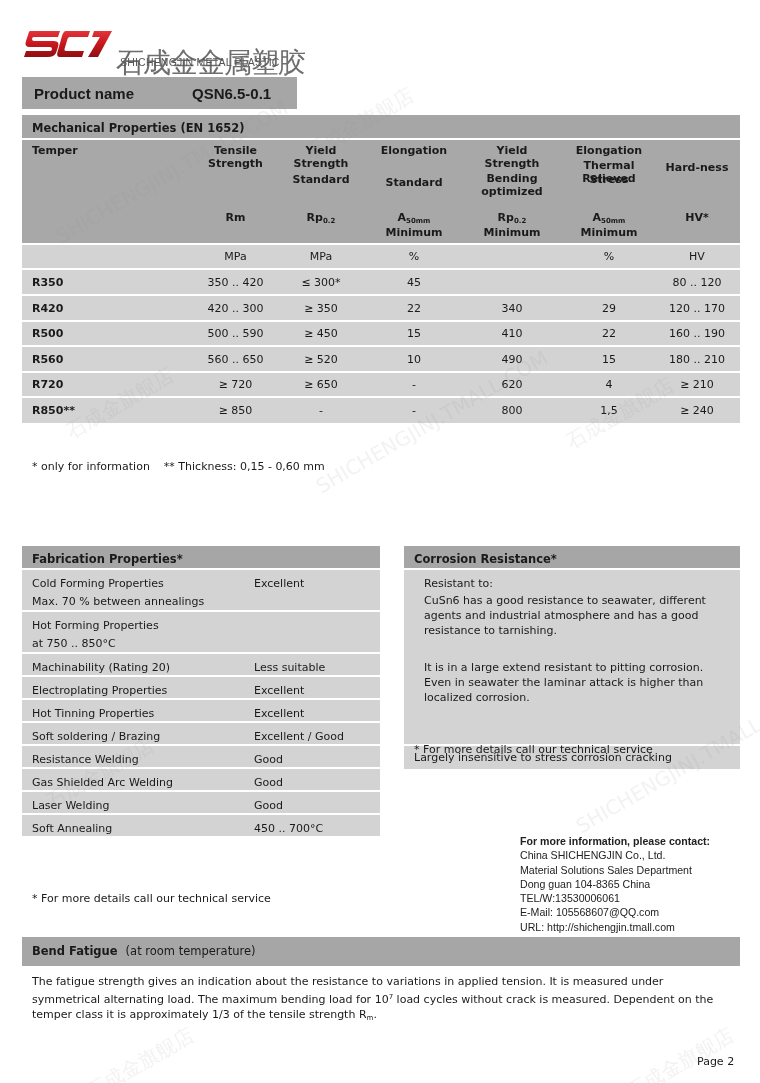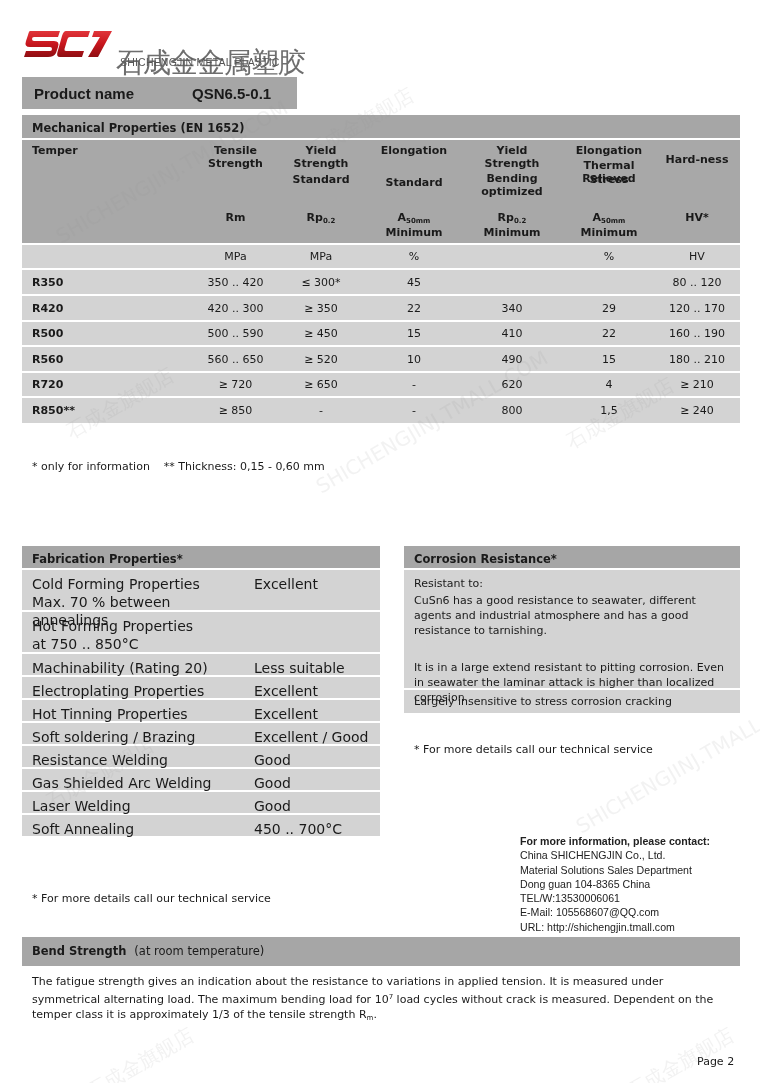--- a/index.html
+++ b/index.html
@@ -41,30 +41,30 @@
   .hcell { position: relative; height: 105px; }
   .hcell .t { position: absolute; left: 0; right: 0; text-align: center; line-height: 14px; }
   .hcell.c0 .t { text-align: left; left: 10px; }
   sub.s { font-size: 7px; vertical-align: -2px; }
 
   .mech-note { left: 32px; top: 460px; font-size: 11px; color: #1a1a1a; white-space: pre; }
 
   
   .fab { left: 22px; top: 546px; width: 358px; }
   .fab .sec-head { height: 24px; padding: 6px 0 0 10px; border-bottom: 2px solid #fff; }
-  .fab-row { display: flex; background: #d3d3d3; border-bottom: 2px solid #fff; font-size: 14px; height: 23px; }
+  .fab-row { display: flex; background: #d3d3d3; border-bottom: 2px solid #fff; font-size: 11px; height: 23px; }
   .fab-row.two { height: 42px; }
   .fab-row .k { width: 222px; padding: 5px 0 0 10px; line-height: 18px; }
   .fab-row .v { flex: 1; padding: 5px 0 0 10px; line-height: 18px; }
   .fab-note { left: 32px; top: 892px; font-size: 11px; }
 
   
   .corr { left: 404px; top: 546px; width: 336px; }
   .corr .sec-head { height: 24px; padding: 6px 0 0 10px; border-bottom: 2px solid #fff; }
-  .corr-body { background: #d3d3d3; padding: 6px 10px 4px 10px; font-size: 11px; line-height: 15px; height: 120px; border-bottom: 2px solid #fff; }
+  .corr-body { background: #d3d3d3; padding: 6px 10px 4px 20px; font-size: 11px; line-height: 15px; height: 176px; border-bottom: 2px solid #fff; }
   .corr-body p { margin-bottom: 2px; }
   .corr-body p.gap { margin-top: 22px; }
   .corr-foot { background: #d3d3d3; height: 23px; padding: 5px 10px 12px 10px; font-size: 11px; }
   .corr-note { left: 414px; top: 743px; font-size: 11px; }
 
   
   .contact { left: 520px; top: 834px; font-family: "Liberation Sans", sans-serif; font-size: 10.6px; line-height: 14.3px; color: #222; }
   .contact .ttl { font-weight: bold; }
 
   
@@ -141,21 +141,21 @@
         <div class="t" style="top:86px">Minimum</div>
       </div>
       <div class="hcell c5">
         <div class="t" style="top:4px">Elongation</div>
         <div class="t" style="top:19px">Thermal Stress</div>
         <div class="t" style="top:32px">Relieved</div>
         <div class="t" style="top:71px"><span>A</span><sub class="s">50mm</sub></div>
         <div class="t" style="top:86px">Minimum</div>
       </div>
       <div class="hcell c6">
-        <div class="t" style="top:13px">Hard-ness</div>
+        <div class="t" style="top:21px">Hard-ness</div>
         <div class="t" style="top:71px">HV*</div>
       </div>
     </div>
 
     <div class="mech-row units">
       <div class="c0"></div>
       <div class="c1">MPa</div>
       <div class="c2">MPa</div>
       <div class="c3">%</div>
       <div class="c4"></div>
@@ -286,21 +286,21 @@
   <div class="ttl">For more information, please contact:</div>
   <div>China SHICHENGJIN Co., Ltd.</div>
   <div>Material Solutions Sales Department</div>
   <div>Dong guan 104-8365 China</div>
   <div>TEL/W:13530006061</div>
   <div>E-Mail: 105568607@QQ.com</div>
   <div>URL: http://shichengjin.tmall.com</div>
 </div>
 
 <div class="abs bend">
-  <div class="sec-head"><b>Bend Strength</b><span>(at room temperature)</span></div>
+  <div class="sec-head"><b>Bend Fatigue</b><span>(at room temperature)</span></div>
   <div class="bend-text"><span>The fatigue strength gives an indication about the resistance to variations in applied tension. It is measured under symmetrical alternating load. The maximum bending load for 10</span><sup>7</sup><span> load cycles without crack is measured. Dependent on the temper class it is approximately 1/3 of the tensile strength R</span><sub>m</sub><span>.</span></div>
 </div>
 
 <div class="abs page-num">Page 2</div>
 
 <div class="wm" style="left:40px;top:160px;"><span>SHICHENGJINJ.TMALL.COM</span></div>
 <div class="wm" style="left:300px;top:110px;"><span>石成金旗舰店</span></div>
 <div class="wm" style="left:60px;top:390px;"><span>石成金旗舰店</span></div>
 <div class="wm" style="left:300px;top:410px;"><span>SHICHENGJINJ.TMALL.COM</span></div>
 <div class="wm" style="left:560px;top:400px;"><span>石成金旗舰店</span></div>

